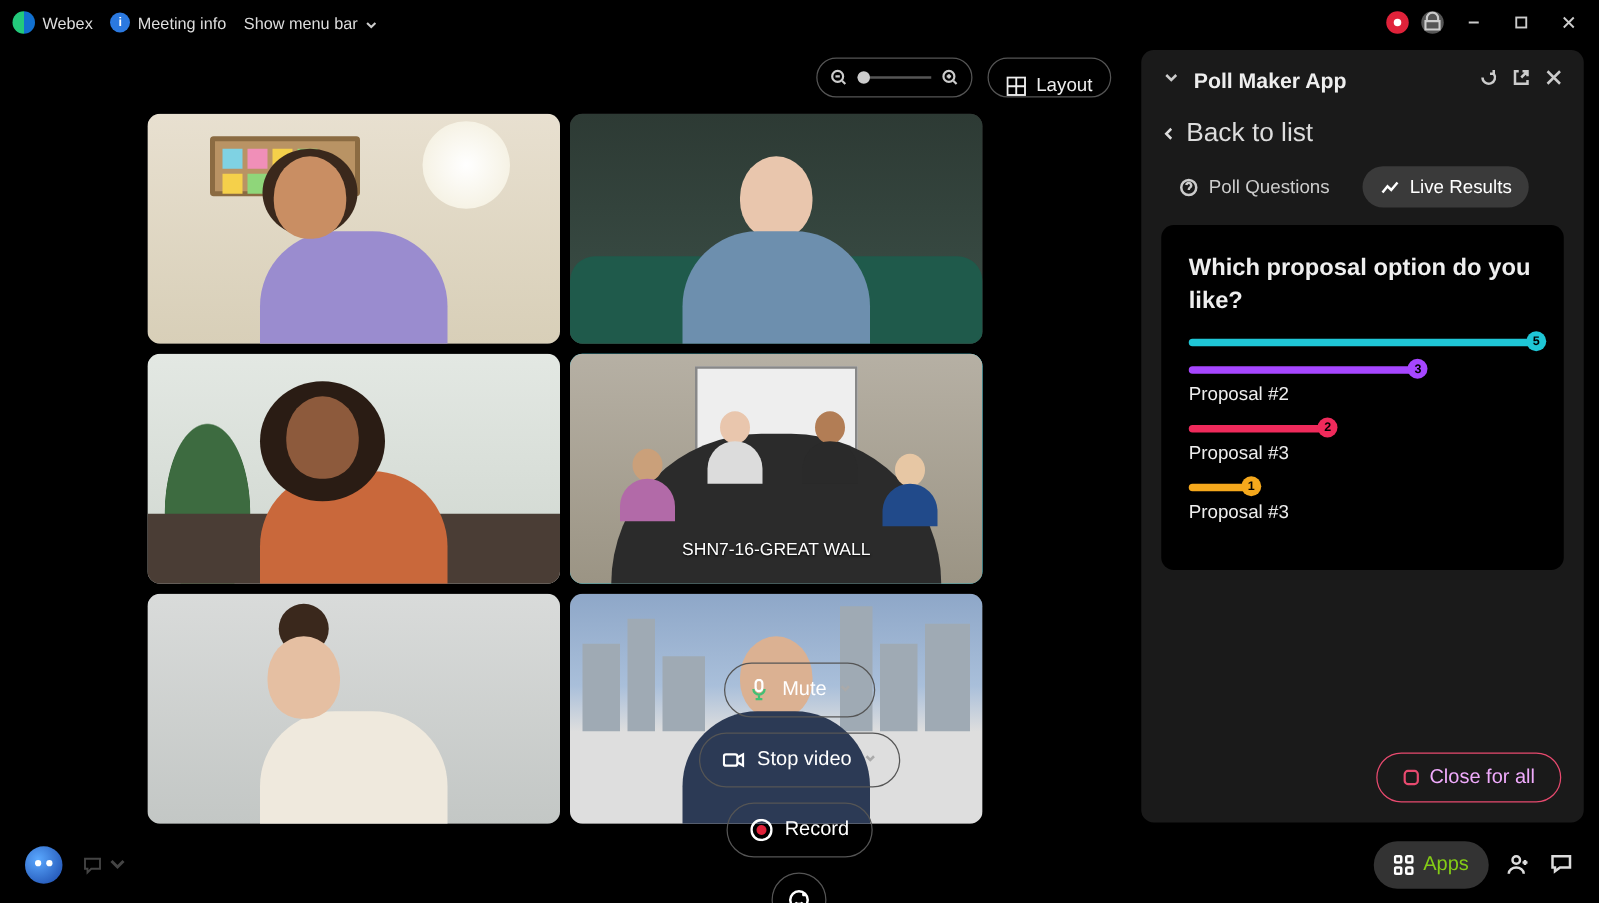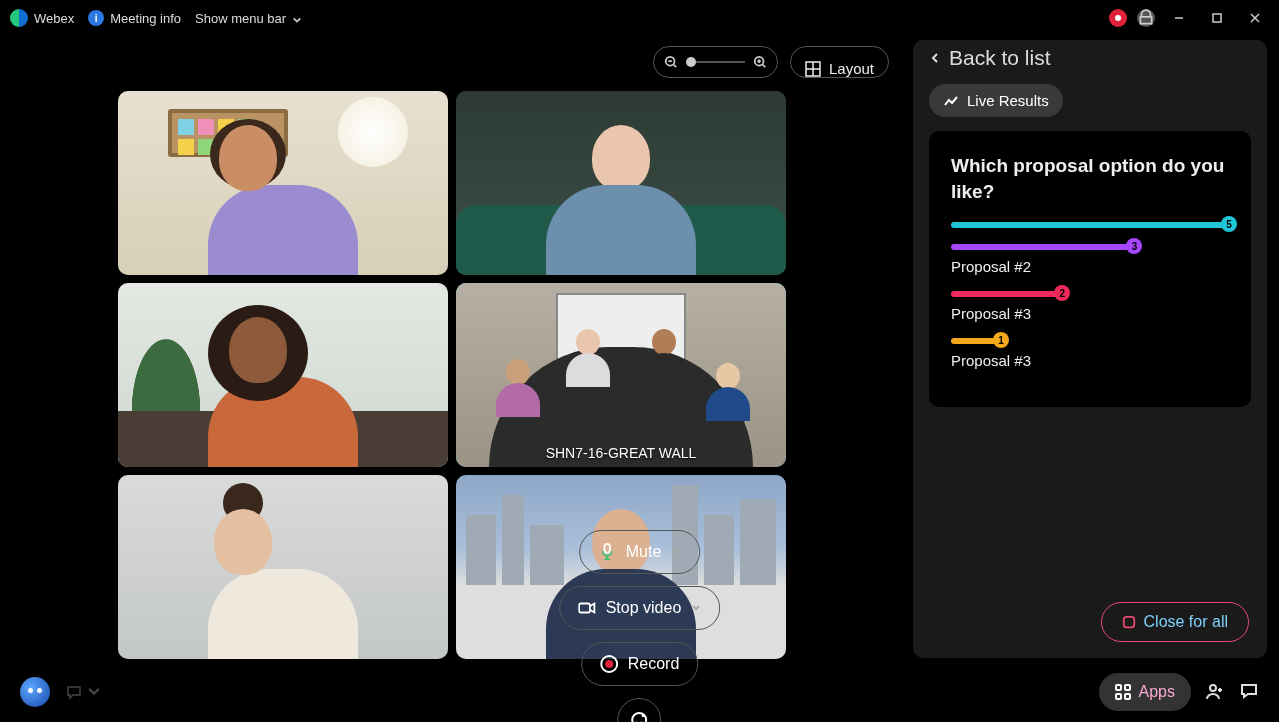--- a/index.html
+++ b/index.html
@@ -55,21 +55,21 @@
     display:flex; align-items:flex-end; gap:8px; color:#eee; font-size:15px;
   }
   .layout-btn svg{width:16px;height:16px;stroke:#eee;fill:none;stroke-width:1.5;}
   
   .grid {
     position:absolute; top:55px; left:118px; width:670px;
     display:grid; grid-template-columns:repeat(2,330px); grid-auto-rows:184px; gap:8px;
   }
   .tile { border-radius:10px; overflow:hidden; position:relative; background:#333;}
   .tile.active{ outline:3px solid #1ec8e0; outline-offset:-3px;}
-  .tile-label{ position:absolute; bottom:6px; left:0; right:0; text-align:center; color:#fff; font-size:14px; text-shadow:0 1px 2px #000;margin-top:41px;}
+  .tile-label{ position:absolute; bottom:20px; left:0; right:0; text-align:center; color:#fff; font-size:14px; text-shadow:0 1px 2px #000;margin-top:41px;}
   
   .scene{position:absolute;inset:0;}
   .bg1{background:linear-gradient(#e8e0d0,#d8cfb8);}
   .bg2{background:linear-gradient(#2d3a34,#3c5048);}
   .bg3{background:linear-gradient(#e3e8e3,#cfd6cf);}
   .bg4{background:linear-gradient(#b6b0a4,#9b9484);}
   .bg5{background:linear-gradient(#d9dbda,#c3c7c5);}
   .bg6{background:linear-gradient(#8ea7c8 0%,#a9bfda 40%,#dedede 60%,#dedede 100%);}
   .person{position:absolute;left:50%;bottom:0;transform:translateX(-50%);}
   .head{width:58px;height:66px;border-radius:50% 50% 46% 46%;margin:0 auto;}
@@ -106,41 +106,41 @@
   .tab.active{background:#3a3a3a;color:#fff;}
   .tab svg{width:16px;height:16px;stroke:currentColor;fill:none;stroke-width:2;}
   .card{margin:0 16px;background:#000;border-radius:10px;padding:22px;}
   .q{font-size:19px;font-weight:600;line-height:1.35;margin-bottom:18px;}
   .opt{margin:16px 0;}
   .bar-wrap{position:relative;height:6px;background:transparent;width:100%;}
   .bar{height:6px;border-radius:4px;}
   .count{position:absolute;top:-6px;width:16px;height:16px;border-radius:50%;display:flex;align-items:center;justify-content:center;font-size:10px;color:#000;font-weight:600;}
   .opt-label{margin-top:8px;font-size:15px;}
   .panel-footer{margin-top:auto;display:flex;justify-content:flex-end;padding:16px 18px;}
-  .close-all{border:1.5px solid #e84a6f;color:#7dd3fc;background:transparent;border-radius:22px;padding:10px 20px;display:flex;align-items:center;gap:8px;font-size:16px;}
+  .close-all{border:1.5px solid #e84a6f;color:#f0abfc;background:transparent;border-radius:22px;padding:10px 20px;display:flex;align-items:center;gap:8px;font-size:16px;}
   .close-all svg{width:14px;height:14px;stroke:#e84a6f;fill:none;stroke-width:2;}
   
   .controlbar{position:absolute;left:0;right:0;bottom:0;height:60px;display:flex;align-items:center;padding:0 20px;}
   .ai-icon{width:30px;height:30px;border-radius:50%;background:radial-gradient(circle at 35% 35%,#5aa8ff,#1846a8);margin-right:16px;position:relative;}
   .ai-icon::before,.ai-icon::after{content:"";position:absolute;width:5px;height:5px;background:#fff;border-radius:50%;top:11px;}
   .ai-icon::before{left:8px;} .ai-icon::after{right:8px;}
   .chat-caret{display:flex;align-items:center;gap:4px;opacity:.4;}
   .chat-caret svg{width:16px;height:16px;stroke:#aaa;fill:none;stroke-width:1.5;}
   .center-controls{position:absolute;left:50%;transform:translateX(-50%);display:flex;gap:12px;align-items:center;flex-direction:column;}
   .pill{border:1px solid #555;border-radius:24px;height:44px;padding:0 18px;display:flex;align-items:center;gap:10px;color:#fff;font-size:16px;}
   .pill svg{width:18px;height:18px;stroke:#fff;fill:none;stroke-width:2;}
   .pill .chev svg{width:10px;height:10px;stroke:#aaa;}
   .pill.rec svg circle.inner{fill:#e0223a;stroke:none;}
   .circlebtn{width:44px;height:44px;border-radius:50%;border:1px solid #555;display:flex;align-items:center;justify-content:center;}
   .circlebtn svg{width:18px;height:18px;stroke:#fff;fill:none;stroke-width:2;}
   .circlebtn.more{font-size:18px;color:#fff;}
   .endbtn{width:44px;height:44px;border-radius:50%;background:#e0223a;display:flex;align-items:center;justify-content:center;}
   .endbtn svg{width:16px;height:16px;stroke:#fff;fill:none;stroke-width:2.5;}
   .right-controls{margin-left:auto;display:flex;align-items:center;gap:14px;}
-  .apps-pill{background:#333;border-radius:20px;height:38px;padding:0 16px;display:flex;align-items:center;gap:8px;color:#f9a8d4;font-size:16px;}
+  .apps-pill{background:#333;border-radius:20px;height:38px;padding:0 16px;display:flex;align-items:center;gap:8px;color:#84cc16;font-size:16px;}
   .apps-pill svg{width:16px;height:16px;stroke:#fff;fill:none;stroke-width:2;}
   .ricon svg{width:20px;height:20px;stroke:#ddd;fill:none;stroke-width:2;}
   .mic-icon path{stroke:#42c074;}
 </style>
 </head>
 <body>
 
 <div class="topbar">
   <div class="topbar-left">
     <div class="tb-item">
@@ -304,27 +304,50 @@
         <div class="person">
           <div class="head skin5"></div>
           <div class="torso shirt-navy"></div>
         </div>
       </div>
     </div>
   </div>
 </div>
 
 <div class="panel">
+  <div class="panel-header">
+    <span class="hicon"><svg viewBox="0 0 16 16">
+          <path d="M4 6l4 4 4-4"></path>
+        </svg></span>
+    <span>Poll Maker App</span>
+    <span class="sp"></span>
+    <span class="hicon"><svg viewBox="0 0 16 16">
+          <path d="M3 8a5 5 0 109-3M12 2v3h-3"></path>
+        </svg></span>
+    <span class="hicon"><svg viewBox="0 0 16 16">
+          <path d="M6 3H3v10h10v-3M9 3h4v4M13 3L8 8"></path>
+        </svg></span>
+    <span class="hicon"><svg viewBox="0 0 16 16">
+          <path d="M3 3l10 10M13 3L3 13"></path>
+        </svg></span>
+  </div>
   <div class="backline">
     <svg viewBox="0 0 12 12">
         <path d="M8 2L4 6l4 4"></path>
       </svg>
     <span>Back to list</span>
   </div>
   <div class="tabs">
+    <div class="tab">
+      <svg viewBox="0 0 16 16">
+          <circle cx="8" cy="8" r="6"></circle>
+          <path d="M6 6a2 2 0 113 2c-1 .5-1 1-1 2M8 12h.01"></path>
+        </svg>
+      <span>Poll Questions</span>
+    </div>
     <div class="tab active">
       <svg viewBox="0 0 16 16">
           <path d="M2 12l4-5 3 3 5-6"></path>
         </svg>
       <span>Live Results</span>
     </div>
   </div>
   <div class="card">
     <div class="q">Which proposal option do you like?</div>
     <div id="opts">

